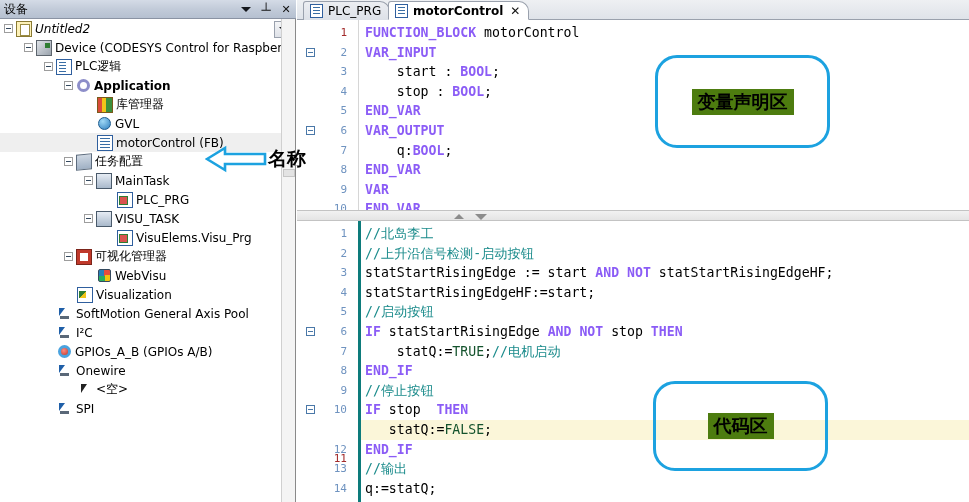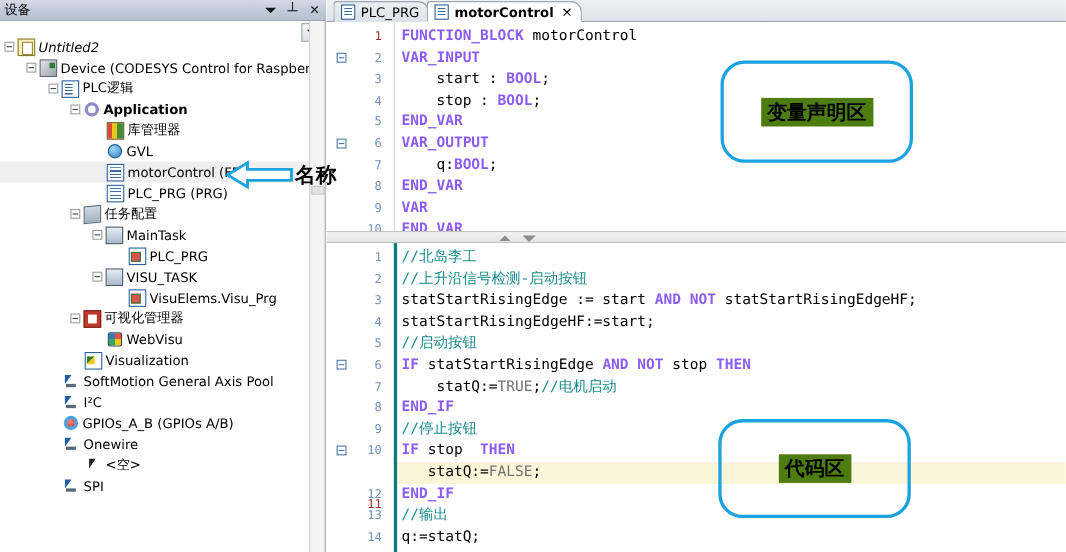--- a/index.html
+++ b/index.html
@@ -36,21 +36,21 @@
   .tri-down { width:0;height:0;border-left:5px solid transparent;border-right:5px solid transparent;border-top:5px solid #14171c; }
 
   #tree-dropdown {
     position: absolute; right: 2px; top: 21px; width: 19px; height: 17px;
     background: linear-gradient(to bottom,#f4f5f7,#dfe2e8);
     border: 1px solid #9aa1ad; display:flex; align-items:center; justify-content:center;
   }
 
   #tree {
     position: absolute; left: 0; top: 19px; width: 281px; height: 483px;
-    overflow: hidden; background: #fff; padding-top: 14px;
+    overflow: hidden; background: #fff; padding-top: 0;
   }
   .trow {
     position: relative; height: 19px; display: flex; align-items: center;
     white-space: nowrap; font-size: 12px;
     font-family: "DejaVu Sans","Liberation Sans",sans-serif;
   }
   .trow.sel { background: #efefef; }
   .tlabel { padding-left: 3px; color:#000; }
   .tlabel.italic { font-style: italic; }
   .tlabel.bold { font-weight: bold; }
@@ -160,21 +160,21 @@
   .change-bar{ position:absolute; left:61px; top:0; bottom:0; width:3px; background:#0d7b7b; }
 
   .code{
     position:absolute; left:68px; top:0; right:0; bottom:0;
     font-family:"DejaVu Sans Mono","Liberation Mono",monospace;
     font-size:13.2px; white-space:pre; color:#000;
   }
   .cl{ position:absolute; left:0; height:19.6px; line-height:19.6px; white-space:pre; }
   .kw{ color:#8b5cf6; font-weight:bold; }
   .cmt{ color:#1a8b8b; }
-  .lit{ color:#737373; }
+  .lit{ color:#14532d; }
   .hl-row{ position:absolute; left:62px; right:0; height:19.6px; background:#fbf6d9; }
 
   
   .callout{
     position:absolute; border:3px solid #1ca2e0; border-radius:22px; background:rgba(255,255,255,0.0);
     display:flex; align-items:center; justify-content:center;
     font-family:"DejaVu Sans","Liberation Sans",sans-serif;
     font-weight:bold; font-size:18px; color:#000;
   }
   .callout .inner{ background:#4d7c0f; padding:1px 6px; }
@@ -238,26 +238,20 @@
           <div class="spacer" style="width: 84px;"></div>
           <div class="spacer" style="width: 13px;"></div>
           <div class="ic ic-globe"></div>
           <span class="tlabel">GVL</span>
         </div>
         <div class="trow sel">
           <div class="spacer" style="width: 84px;"></div>
           <div class="spacer" style="width: 13px;"></div>
           <div class="ic ic-doc"></div>
           <span class="tlabel">motorControl (FB)</span>
-        </div>
-        <div class="trow">
-          <div class="spacer" style="width: 84px;"></div>
-          <div class="spacer" style="width: 13px;"></div>
-          <div class="ic ic-doc"></div>
-          <span class="tlabel">PLC_PRG (PRG)</span>
         </div>
         <div class="trow">
           <div class="spacer" style="width: 64px;"></div>
           <div class="expander"></div>
           <div class="ic ic-task"></div>
           <span class="tlabel">任务配置</span>
         </div>
         <div class="trow">
           <div class="spacer" style="width: 84px;"></div>
           <div class="expander"></div>

